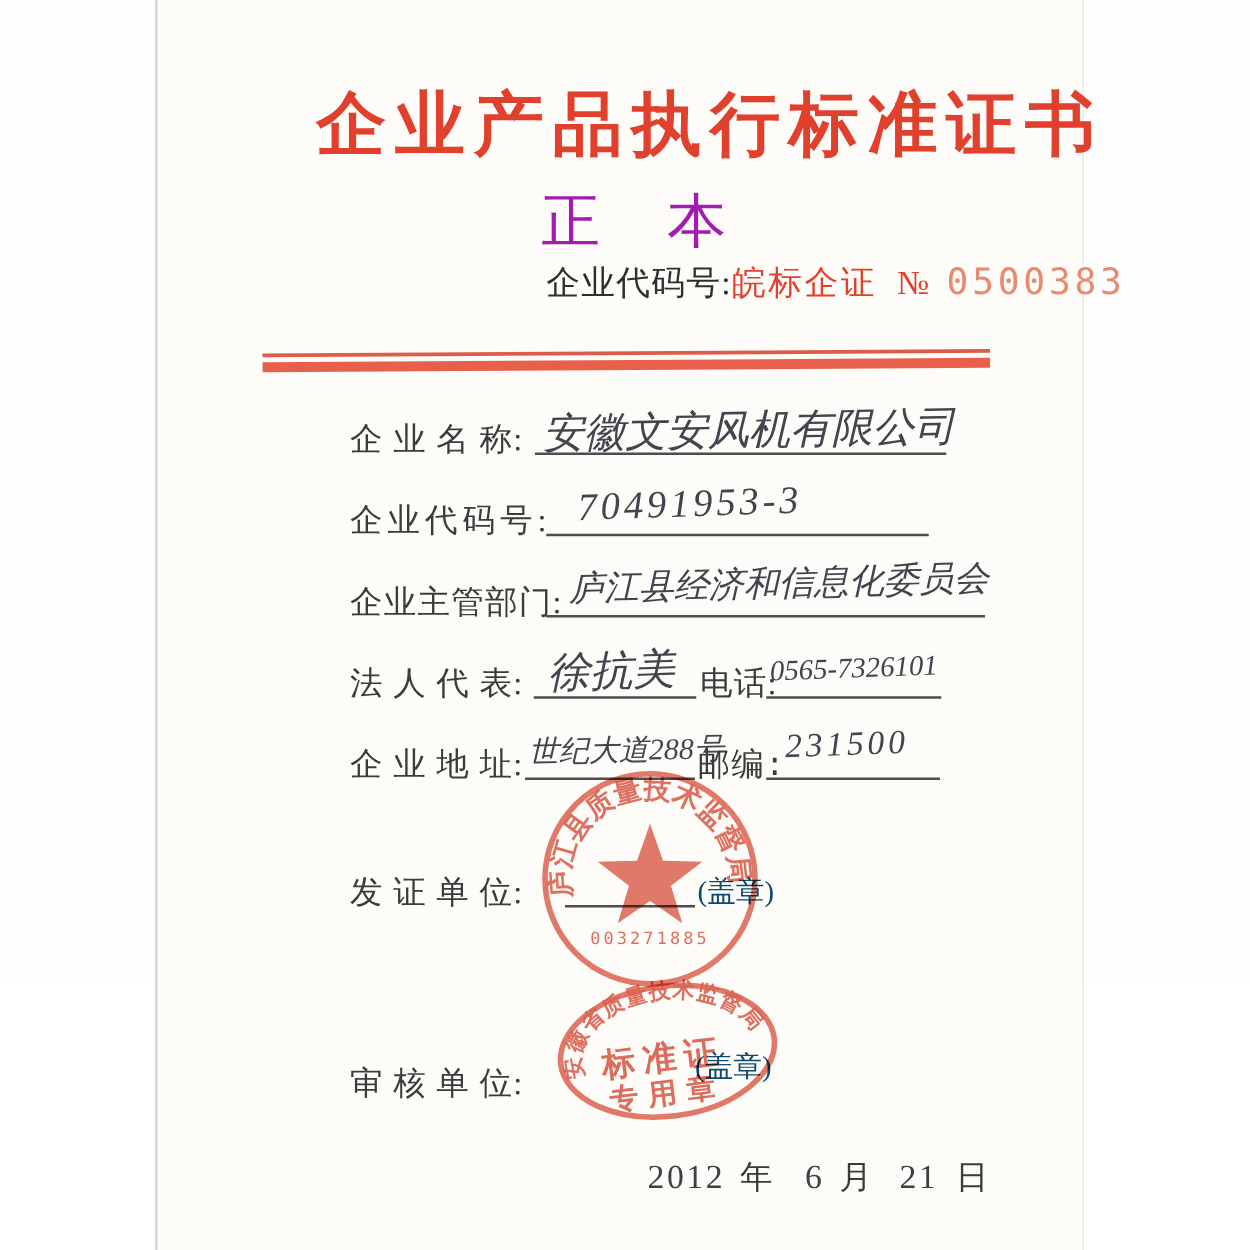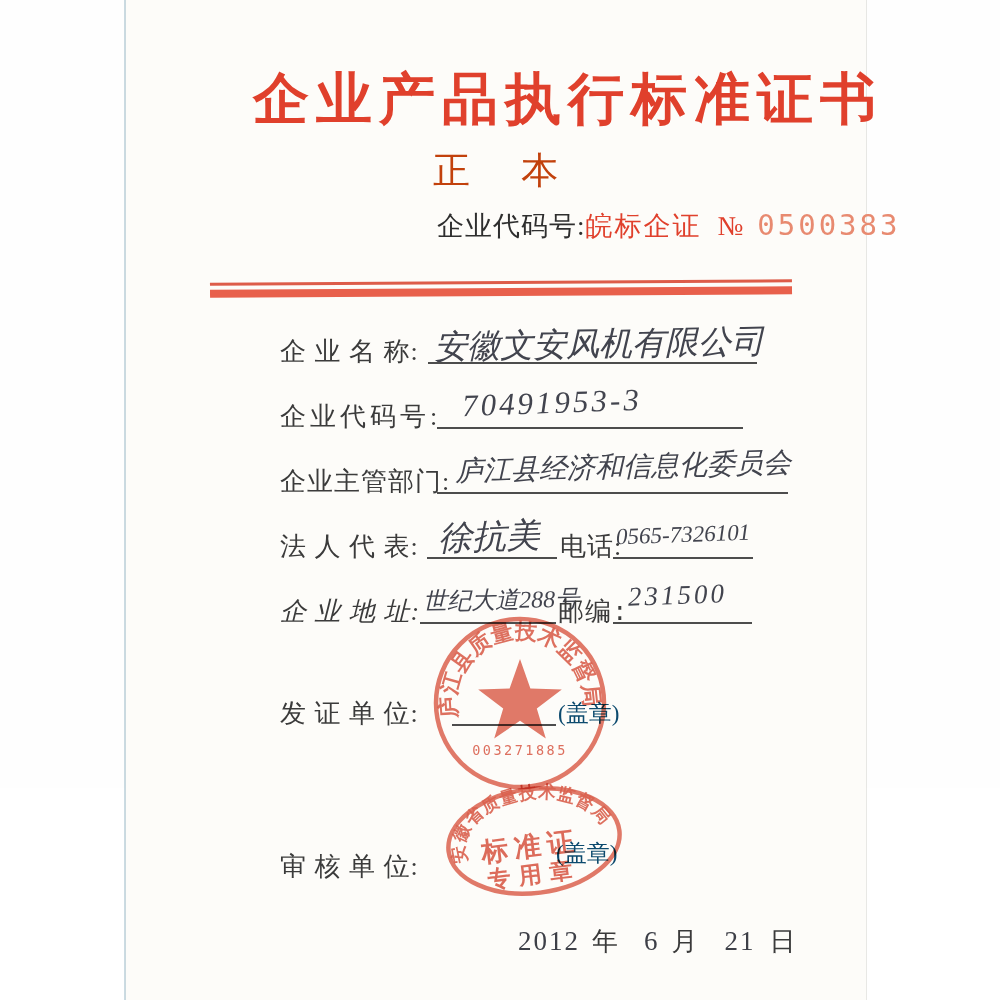--- a/index.html
+++ b/index.html
@@ -12,21 +12,21 @@
   .edge-right { position:absolute; left:866px; top:0; width:1px; height:1000px; background:rgba(190,190,180,0.35); }
 
   .abs { position:absolute; }
 
   .title {
     left:253px; top:62px; width:520px;
     font-size:56px; font-weight:bold; letter-spacing:7px;
     color:#e0402c; white-space:nowrap;
   }
   .copy-type {
-    left:433px; top:146px; font-size:37px; color:#c2410c;
+    left:433px; top:146px; font-size:47px; color:#a21caf;
     word-spacing:42px; white-space:nowrap;
   }
   .certno-row { left:437px; top:208px; white-space:nowrap; }
   .certno-row .lab { font-size:27px; color:#2e2e2e; letter-spacing:1px; }
   .certno-row .pref { font-size:27px; color:#e0402c; letter-spacing:2px; }
   .certno-row .no-sym { font-size:27px; color:#e0402c; margin-left:16px; }
   .certno-row .num {
     font-family:"DejaVu Sans Mono",monospace; font-size:29px; color:#e88a70;
     letter-spacing:3px; margin-left:14px;
   }
@@ -85,21 +85,21 @@
   <div class="abs hand" style="left:455px; top:448px; font-size:28px; transform:rotate(-1.5deg);">庐江县经济和信息化委员会</div>
   <div class="abs uline" style="left:437px; top:492px; width:351px;"></div>
 
   <div class="abs lbl" style="left:280px; top:529px;">法 人 代 表:</div>
   <div class="abs hand" style="left:438px; top:514px; font-size:34px; transform:rotate(-2deg);">徐抗美</div>
   <div class="abs uline" style="left:427px; top:557px; width:130px;"></div>
   <div class="abs lbl" style="left:560px; top:529px;">电话:</div>
   <div class="abs hand" style="left:616px; top:522px; font-size:23px; transform:rotate(-2deg);">0565-7326101</div>
   <div class="abs uline" style="left:613px; top:557px; width:140px;"></div>
 
-  <div class="abs lbl" style="left:280px; top:594px;font-style:italic;">企 业 地 址:</div>
+  <div class="abs lbl" style="left:280px; top:594px;">企 业 地 址:</div>
   <div class="abs hand" style="left:423px; top:584px; font-size:24px; transform:rotate(-1deg);">世纪大道288号</div>
   <div class="abs uline" style="left:420px; top:622px; width:136px;"></div>
   <div class="abs lbl" style="left:558px; top:594px;font-family:Liberation Mono, monospace;">邮编:</div>
   <div class="abs hand" style="left:628px; top:580px; font-size:27px; letter-spacing:3px; transform:rotate(-2deg);">231500</div>
   <div class="abs uline" style="left:613px; top:622px; width:139px;"></div>
 
   <div class="abs lbl" style="left:280px; top:696px;">发 证 单 位:</div>
   <div class="abs uline" style="left:452px; top:724px; width:104px;"></div>
   <div class="abs seal-note" style="left:558px; top:698px;">(盖章)</div>
 
@@ -126,16 +126,16 @@
       <text x="-4" y="14" text-anchor="middle" font-size="27" font-weight="bold" letter-spacing="6" fill="#d8503c" opacity="0.92" style="font-family:'Liberation Serif',serif;">标准证</text>
       <text x="-4" y="41" text-anchor="middle" font-size="23" font-weight="bold" letter-spacing="8" fill="#d8503c" opacity="0.92" style="font-family:'Liberation Serif',serif;">专用章</text>
     </g>
   </svg>
 
   <div class="abs date-row">
     <span class="dhand" style="letter-spacing:2px;">2012</span>
     <span class="dlab" style="margin-left:8px;">年</span>
     <span class="dhand" style="margin-left:22px;">6</span>
     <span class="dlab" style="margin-left:10px;">月</span>
-    <span class="dhand" style="margin-left:23px; letter-spacing:2px;">21</span>
+    <span class="dhand" style="margin-left:18px; letter-spacing:2px;">21</span>
     <span class="dlab" style="margin-left:10px;">日</span>
   </div>
 </div>
 
 </body></html>

